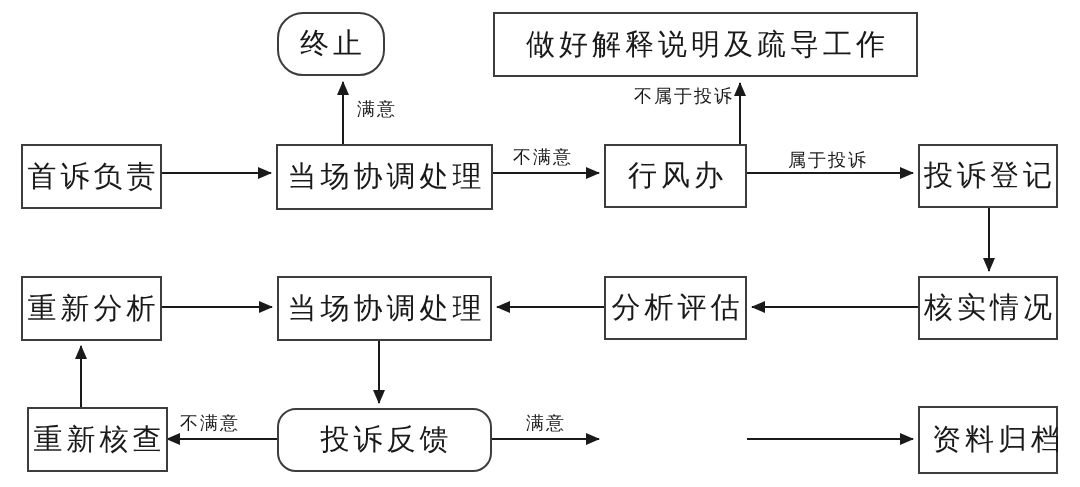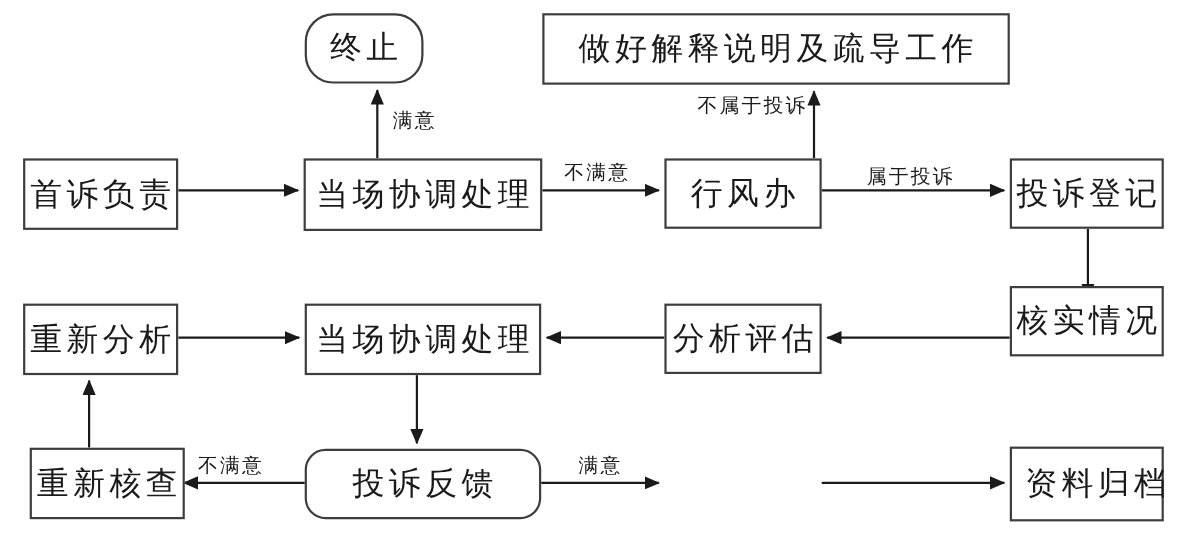--- a/index.html
+++ b/index.html
@@ -77,21 +77,21 @@
   <div class="node" style="left:493px; top:12px; width:425px; height:65px;">做好解释说明及疏导工作</div>
 
   <div class="node" style="left:21px; top:144px; width:141px; height:65px;">首诉负责</div>
   <div class="node" style="left:276px; top:144px; width:217px; height:66px;">当场协调处理</div>
   <div class="node" style="left:604px; top:144px; width:143px; height:64px;">行风办</div>
   <div class="node" style="left:918px; top:144px; width:140px; height:64px;">投诉登记</div>
 
   <div class="node" style="left:21px; top:276px; width:141px; height:65px;">重新分析</div>
   <div class="node" style="left:277px; top:276px; width:215px; height:65px;">当场协调处理</div>
   <div class="node" style="left:604px; top:276px; width:143px; height:64px;">分析评估</div>
-  <div class="node" style="left:918px; top:260px; width:140px; height:64px;">核实情况</div>
+  <div class="node" style="left:918px; top:276px; width:140px; height:64px;">核实情况</div>
 
   <div class="node" style="left:27px; top:407px; width:141px; height:65px;">重新核查</div>
   <div class="node" style="left:277px; top:408px; width:215px; height:64px;border-radius:19px;">投诉反馈</div>
   <div class="node" style="left:918px; top:406px; width:140px; height:68px;padding-left:16px;">资料归档</div>
 
   <span class="edge-label" style="left:357px; top:97px;">满意</span>
   <span class="edge-label" style="left:513px; top:145px;">不满意</span>
   <span class="edge-label" style="left:634px; top:84px;font-family:Liberation Serif, serif;">不属于投诉</span>
   <span class="edge-label" style="left:788px; top:148px;">属于投诉</span>
   <span class="edge-label" style="left:180px; top:411px;">不满意</span>

